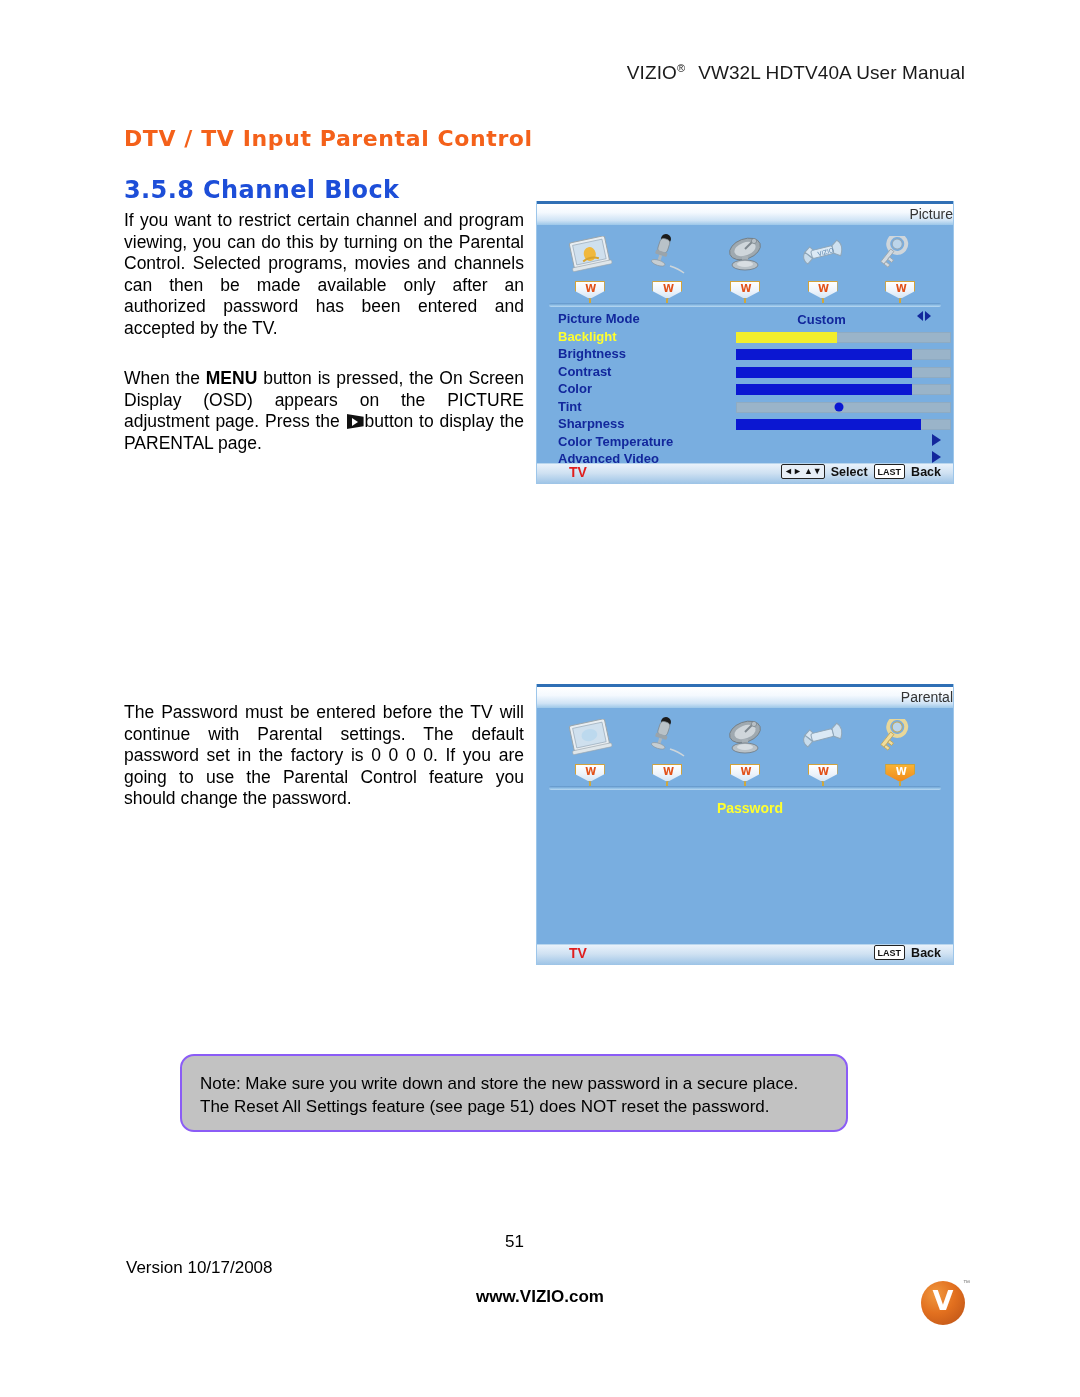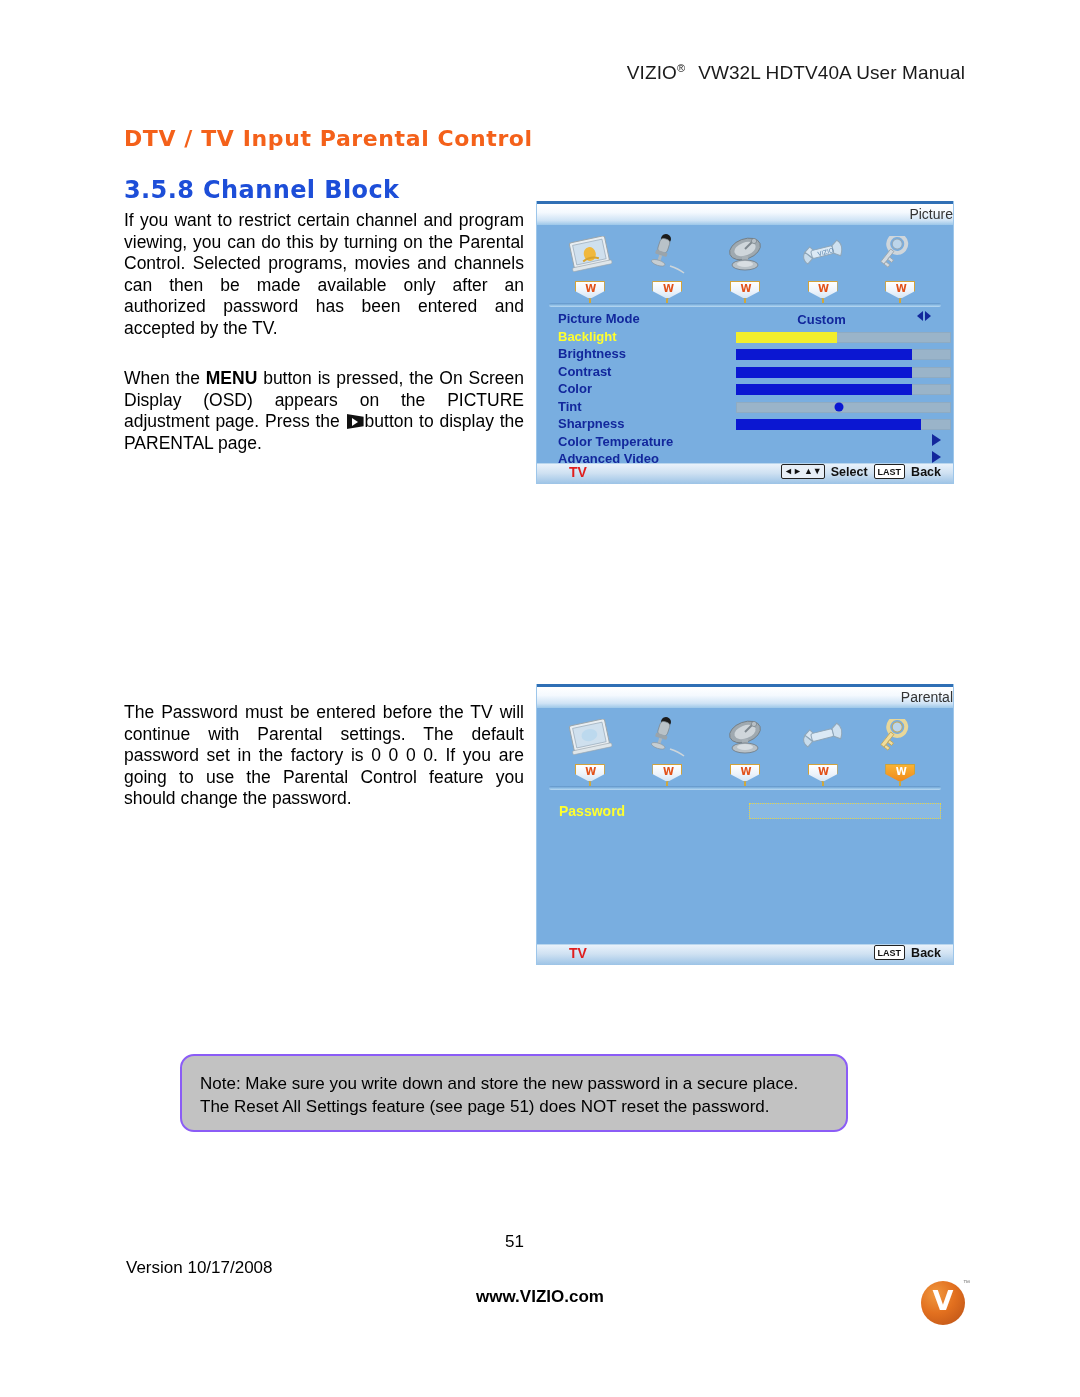--- a/index.html
+++ b/index.html
@@ -189,21 +189,21 @@
     border-left:9px solid #12279c;
     border-top:6px solid transparent;
     border-bottom:6px solid transparent;
   }
 
   
   .pw-row{
     display:flex;align-items:center;
     height:22px;margin-top:10px;
     padding:0 12px 0 22px;box-sizing:border-box;
-    font-size:14px;font-weight:bold;color:#ffff2e;
+    font-size:14px;font-weight:bold;color:#ffff2e;flex-direction:column;
   }
   .pw-row .lbl{flex:0 0 190px;}
   .pw-field{
     flex:1 1 auto;height:16px;
     border:1px dotted #e6d447;
     background:rgba(170,205,235,.35);
     box-sizing:border-box;
   }
 
   

